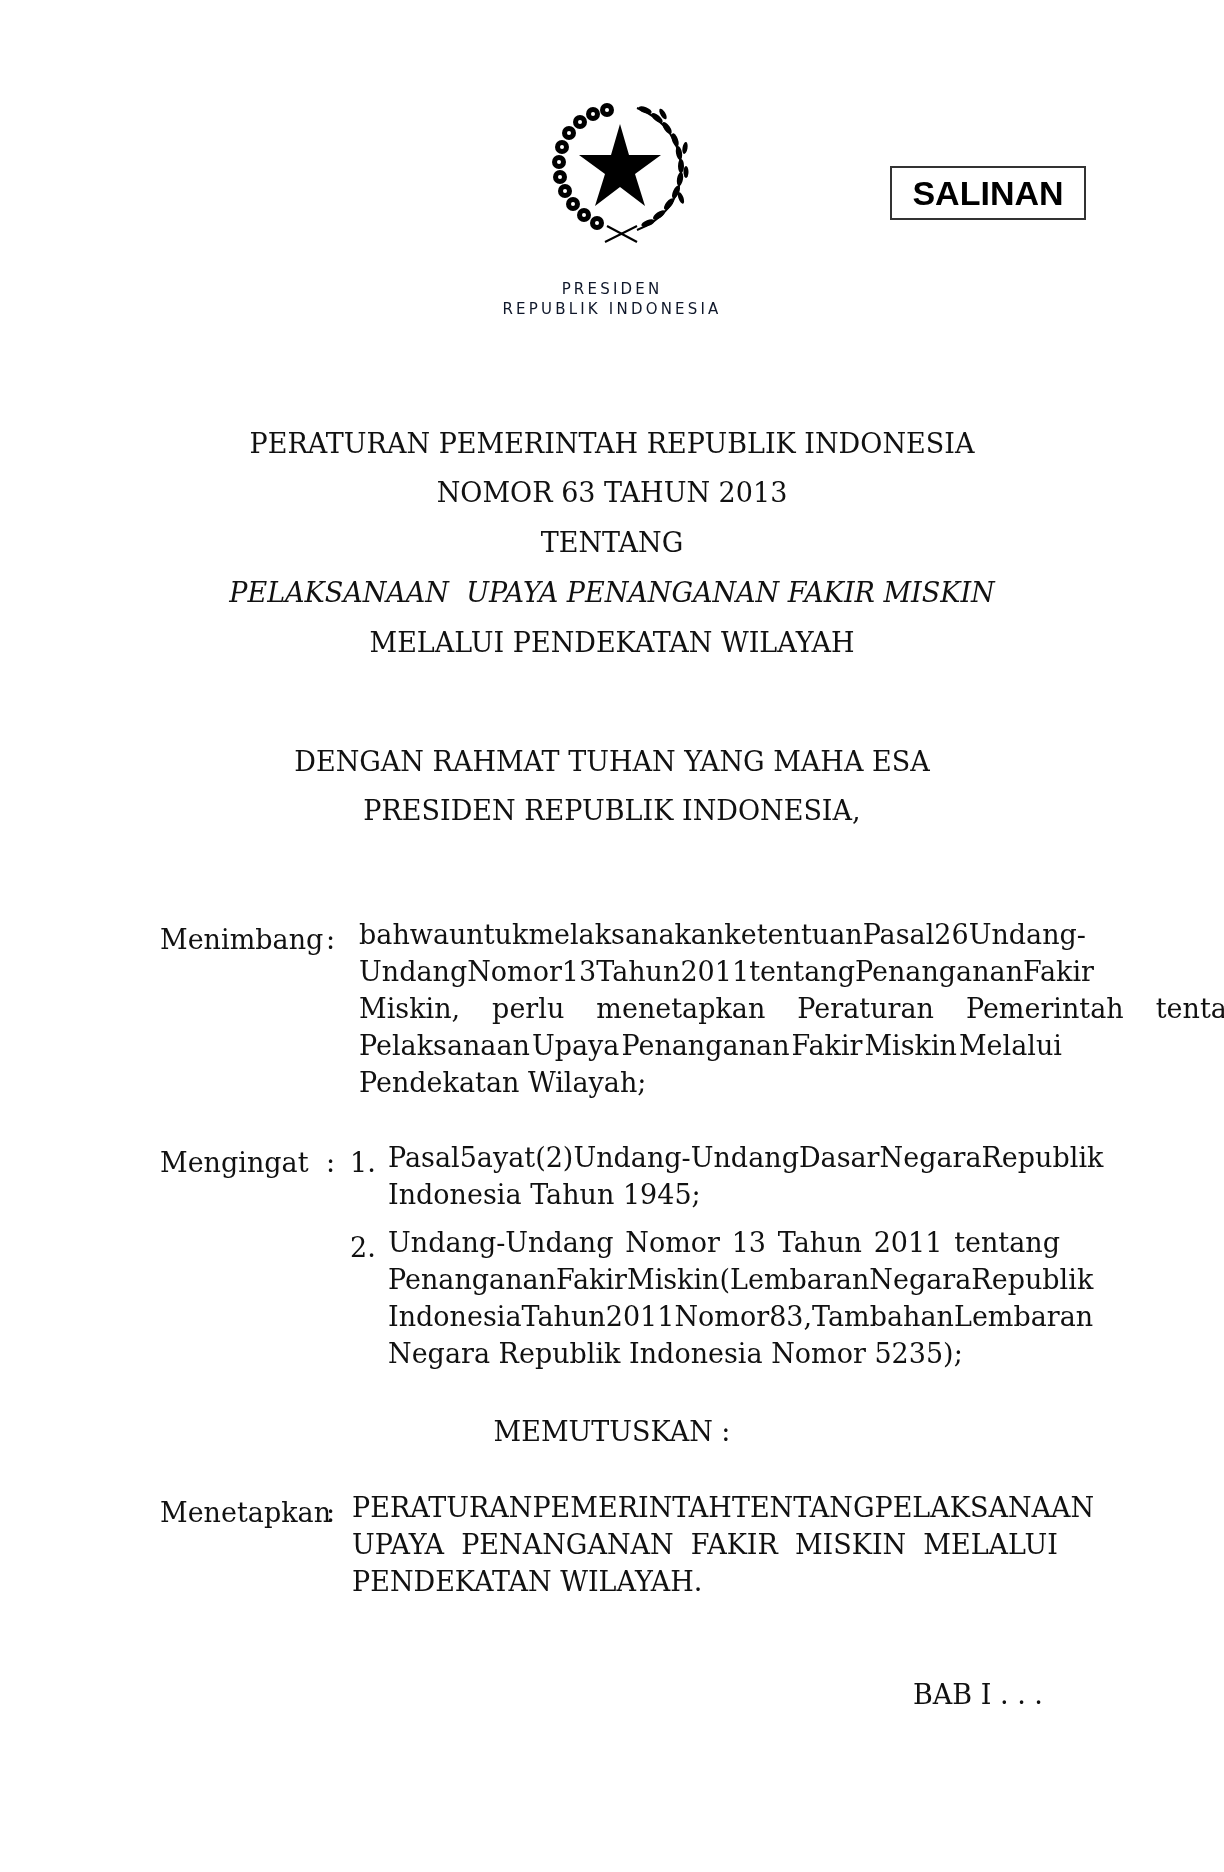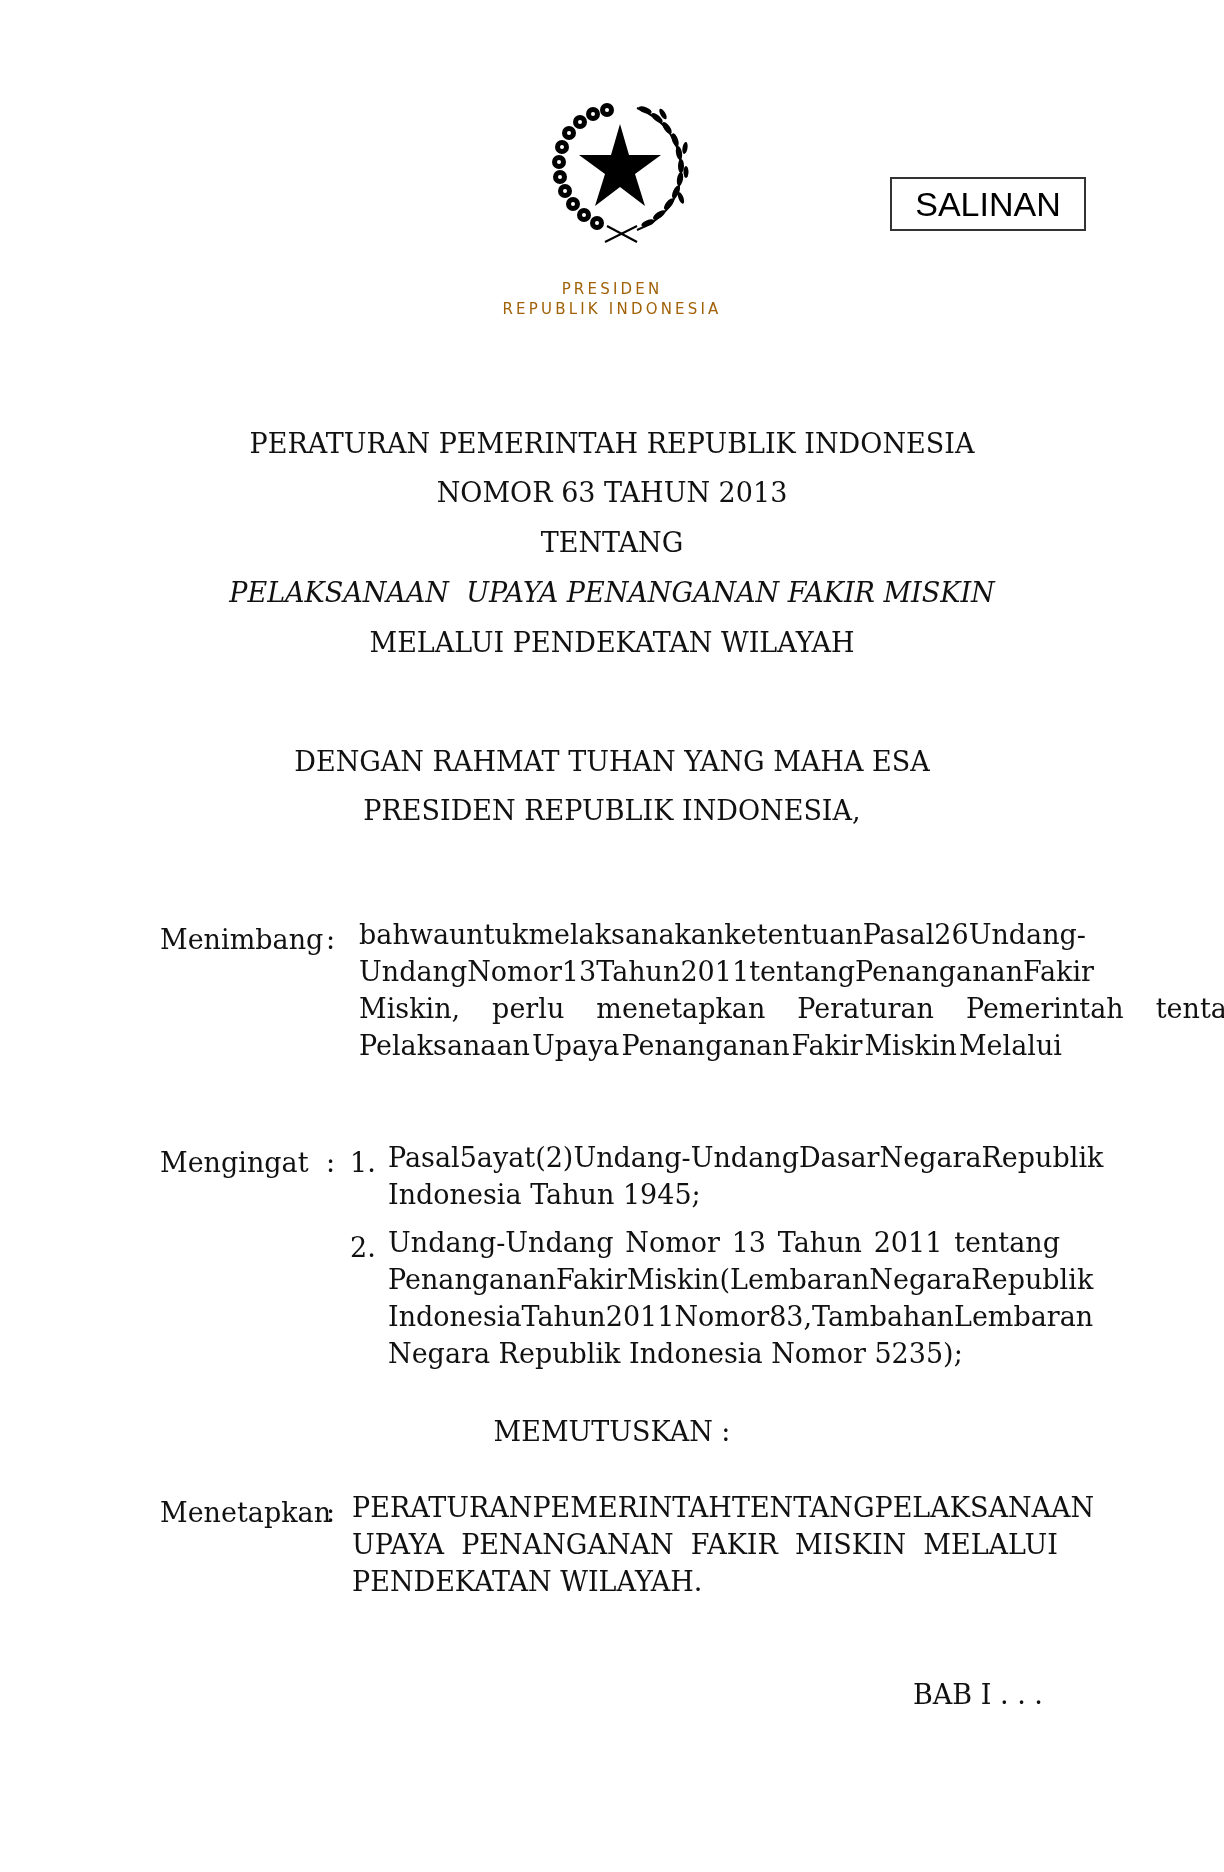--- a/index.html
+++ b/index.html
@@ -2,28 +2,28 @@
 <html><head>
   <meta charset="utf-8">
   <style>
     html, body { margin: 0; padding: 0; background: #ffffff; }
     body { width: 1224px; height: 1872px; position: relative; overflow: hidden; color: #111; }
     .serif { font-family: "DejaVu Serif", "Liberation Serif", serif; font-size: 27px; }
     .abs { position: absolute; white-space: nowrap; }
     .center { position: absolute; left: 0; width: 1224px; text-align: center; white-space: nowrap; }
     .emblem { position: absolute; left: 545px; top: 100px; width: 150px; height: 146px; }
     .salinan {
-      position: absolute; left: 890px; top: 177px; width: 196px; height: 54px;
+      position: absolute; left: 890px; top: 166px; width: 196px; height: 54px;
       border: 2px solid #333; box-sizing: border-box;
-      font-family: "Liberation Sans", sans-serif; font-weight: normal; font-size: 34px;
+      font-family: "Liberation Sans", sans-serif; font-weight: bold; font-size: 34px;
       text-align: center; line-height: 50px; color: #000;
     }
     .seal-text {
       font-family: "DejaVu Sans", sans-serif; font-size: 15px; letter-spacing: 3.2px;
-      font-weight: normal; color: #a16207;
+      font-weight: normal; color: #0f172a;
     }
     .label { position: absolute; left: 160px; }
     .colon { position: absolute; left: 326px; }
   </style>
 </head>
 <body>
 
 <div class="emblem">
   <svg width="150" height="146" viewBox="0 0 150 146">
 
@@ -131,20 +131,21 @@
           <span>tentang</span>
         </div>
         <div style="height: 37px; line-height: 37px; white-space: nowrap; display: flex; justify-content: space-between;">
           <span>Pelaksanaan</span>
           <span>Upaya</span>
           <span>Penanganan</span>
           <span>Fakir</span>
           <span>Miskin</span>
           <span>Melalui</span>
         </div>
+        <div style="height: 37px; line-height: 37px; white-space: nowrap;"><span>Pendekatan Wilayah;</span></div>
       </div>
   </div>
 </div>
 
 <div>
   <div class="abs serif label" style="top:1147px;">Mengingat</div>
   <div class="abs serif colon" style="top:1147px;">:</div>
 
   <div class="abs serif" style="left:350px; top:1147px;">1.</div>
   <div class="abs serif" style="left:388px; top:1139px; width:672px;">

